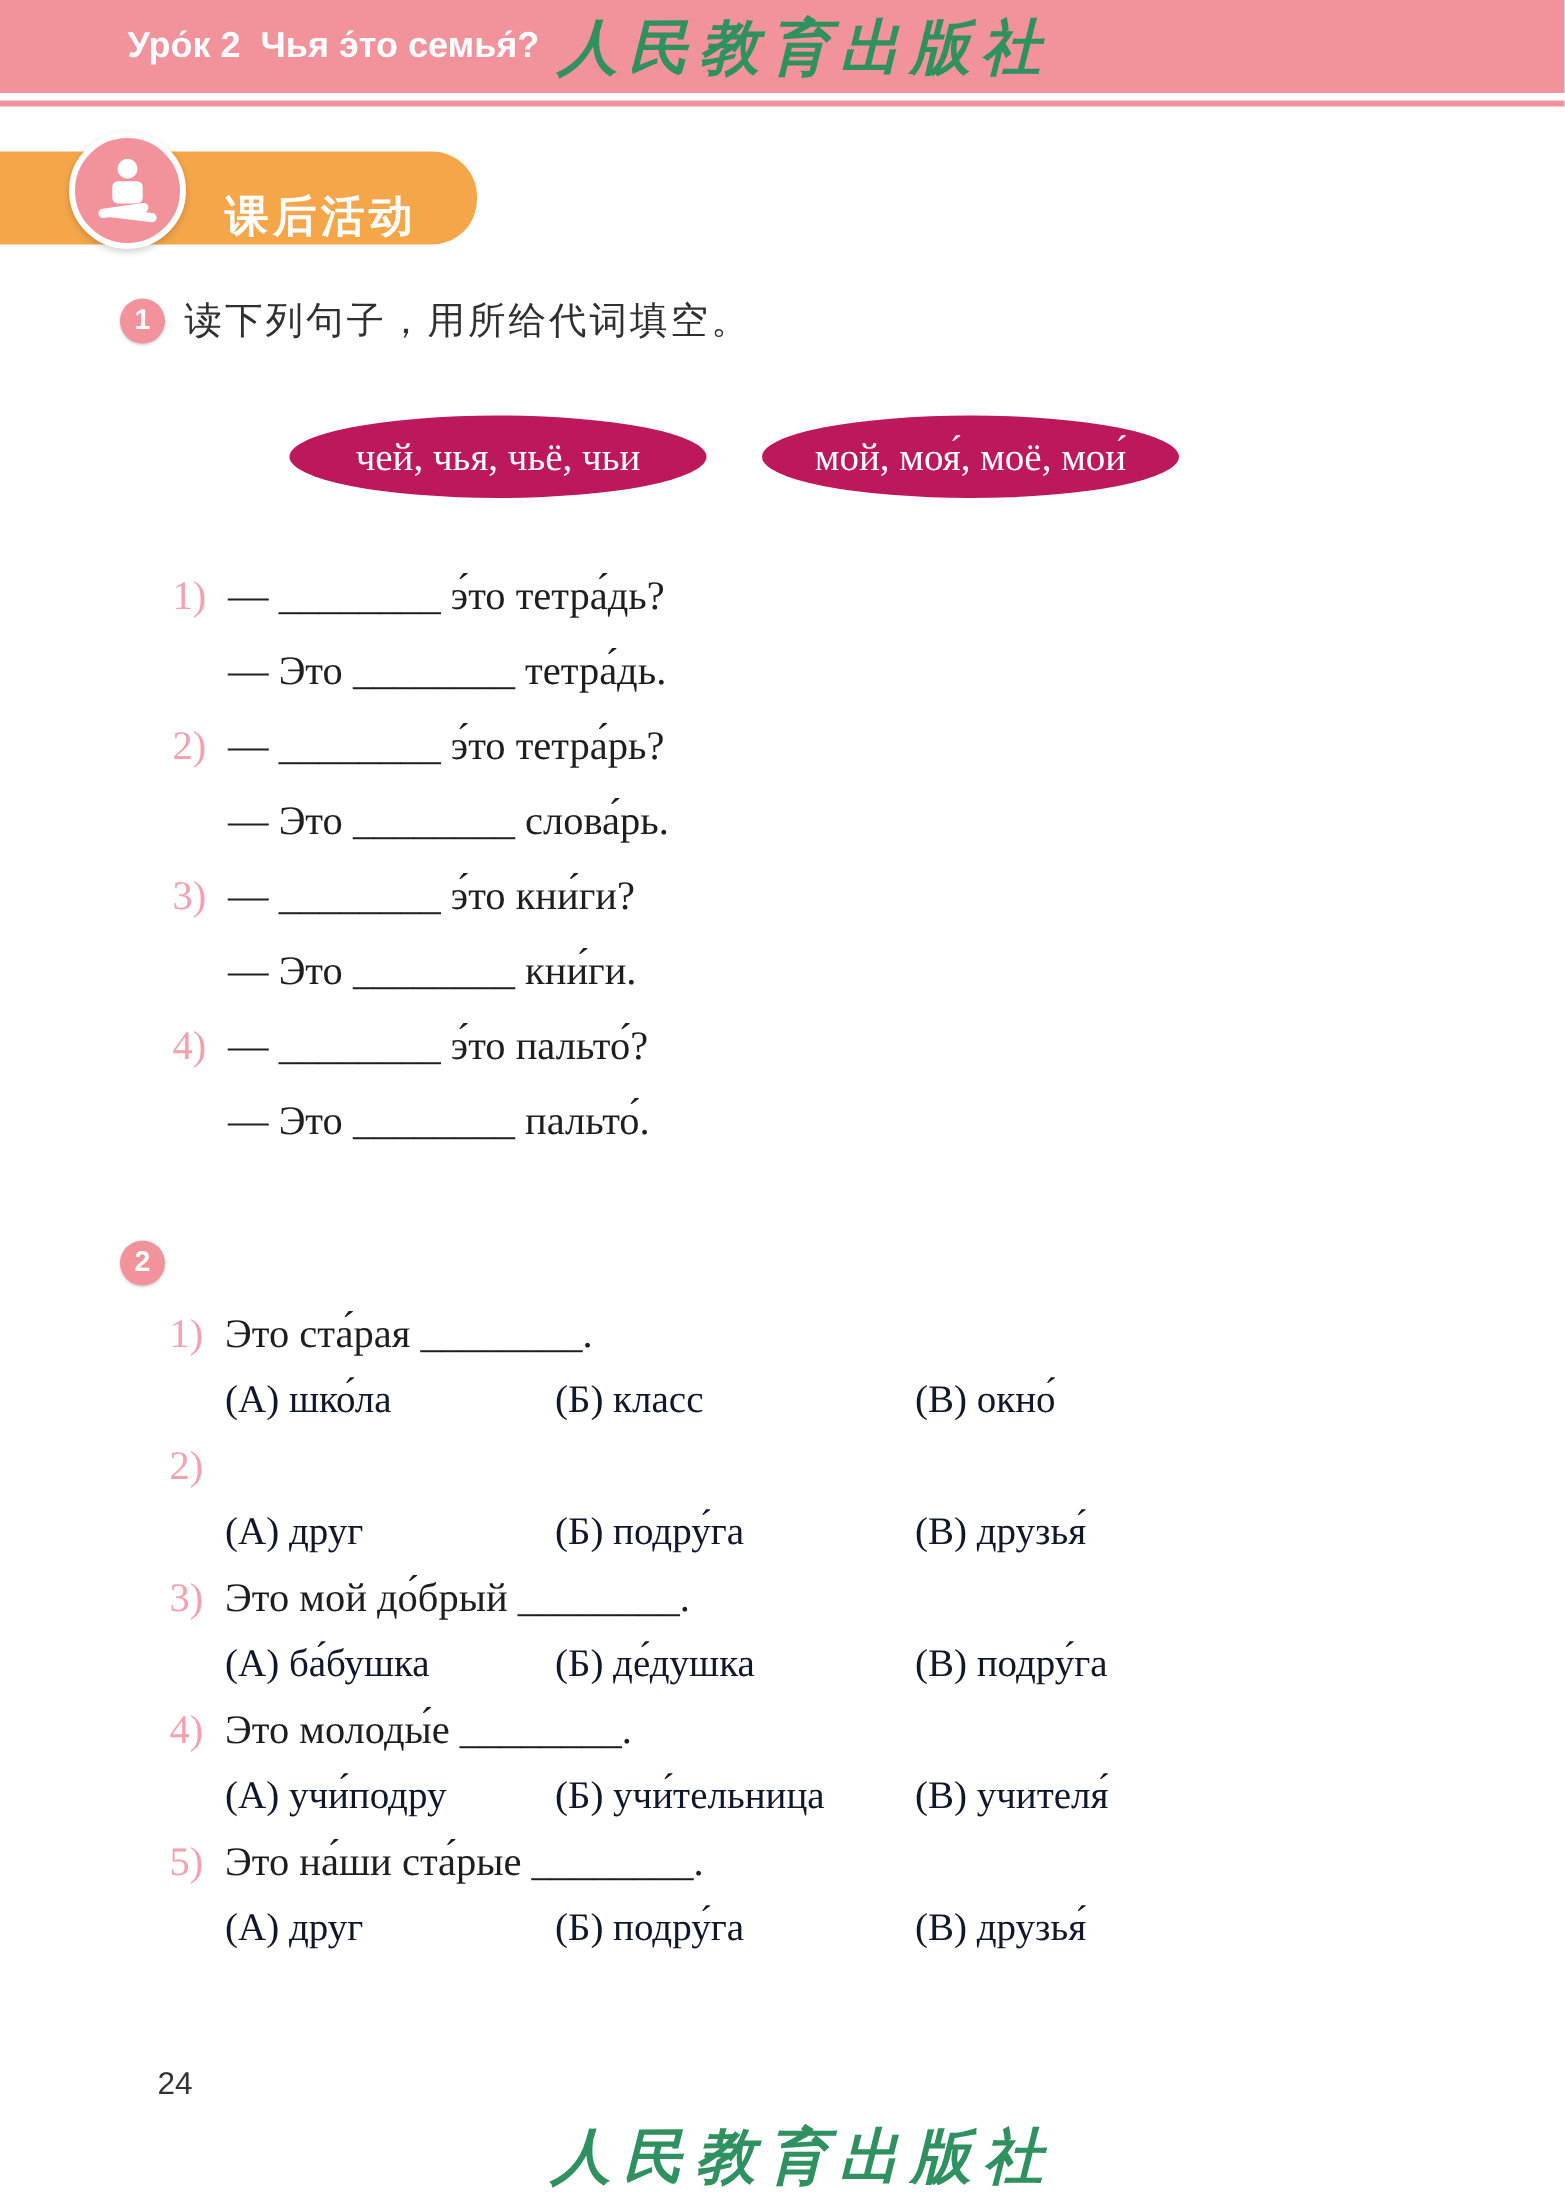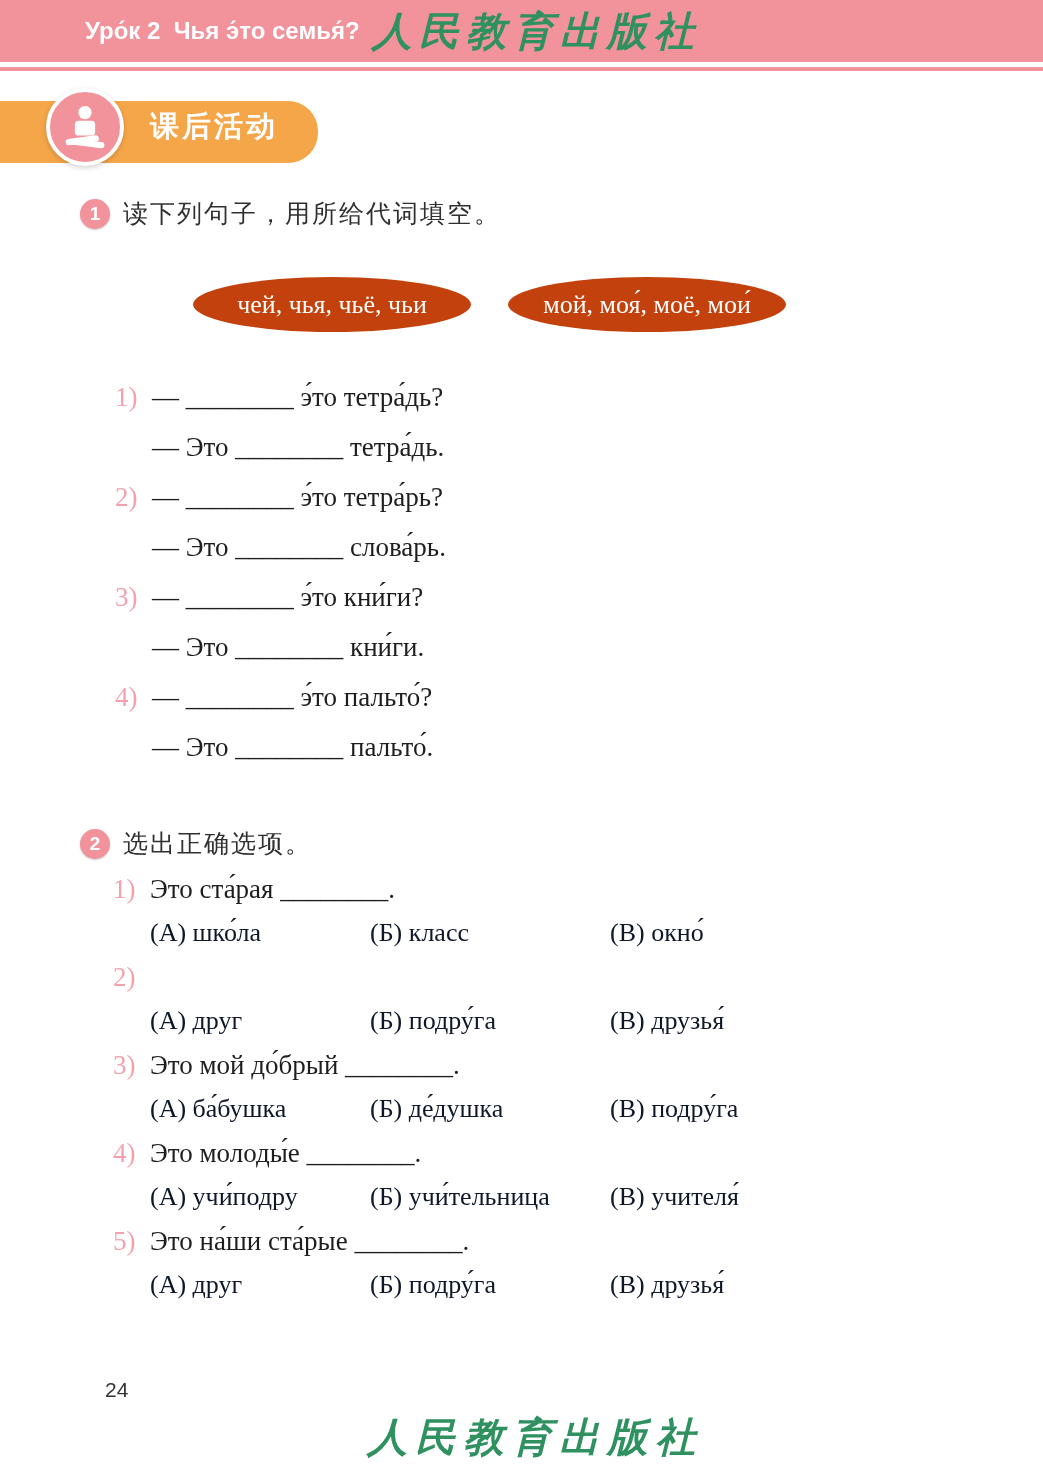--- a/index.html
+++ b/index.html
@@ -11,39 +11,39 @@
   .lesson-title{position:absolute;left:85px;top:17px;color:#ffffff;
         font-family:"Liberation Sans", sans-serif;font-weight:bold;font-size:24px;white-space:pre;}
   .header-logo{position:absolute;left:372px;top:4px;color:#2f9160;font-size:40px;
         font-style:italic;font-weight:bold;letter-spacing:7px;white-space:pre;}
   .header-line{position:absolute;top:67px;left:0;width:100%;height:4px;background:#f2929b;}
 
   
   .badge-wrap{position:absolute;top:88px;left:0;width:420px;height:82px;}
   .badge-bar{position:absolute;top:13px;left:0;width:318px;height:62px;background:#f5a648;
         border-radius:0 30px 30px 0;}
-  .badge-label{position:absolute;left:150px;top:8px;height:62px;display:flex;align-items:center;
+  .badge-label{position:absolute;left:150px;top:26px;height:62px;display:flex;align-items:center;
         color:#ffffff;font-family:"Liberation Sans", sans-serif;font-weight:bold;
         font-size:29px;letter-spacing:3px;}
   .badge-circle{position:absolute;left:46px;top:0;width:78px;height:78px;box-sizing:border-box;
         border-radius:50%;background:#f2929b;border:4px solid #ffffff;
         box-shadow:0 2px 5px rgba(0,0,0,.18);display:flex;align-items:center;justify-content:center;}
 
   
   .ex-head{position:absolute;left:80px;display:flex;align-items:center;gap:13px;}
   .ex-head-1{top:197px;}
   .ex-head-2{top:827px;}
   .num-circle{width:30px;height:30px;border-radius:50%;background:#f2929b;color:#fff;
         font-family:"Liberation Sans", sans-serif;font-weight:bold;font-size:19px;
         display:inline-flex;align-items:center;justify-content:center;flex:0 0 auto;
         box-shadow:0 1px 2px rgba(0,0,0,.2);}
   .ex-instruction{font-size:25px;color:#303030;letter-spacing:2px;}
 
   .bubbles{position:absolute;top:277px;left:193px;display:flex;gap:37px;}
-  .bubble{width:278px;height:55px;border-radius:50%;background:#c2410c;color:#ffffff;
+  .bubble{width:278px;height:55px;border-radius:50%;background:#be185d;color:#ffffff;
         display:flex;align-items:center;justify-content:center;font-size:26px;}
 
   #ex1-list{position:absolute;top:374px;left:115px;}
   #ex1-list .ex-line{height:50px;display:flex;align-items:baseline;padding-top:8px;box-sizing:border-box;}
   .inum{width:37px;flex:0 0 auto;font-size:27px;color:#f3a2ad;}
   .itext{font-size:27px;color:#1e1e1e;}
 
   #ex2-list{position:absolute;top:868px;left:113px;width:880px;}
   #ex2-list .ex-line{height:44px;display:flex;align-items:baseline;padding-top:6px;box-sizing:border-box;}
   .opts-row{height:44px;display:grid;grid-template-columns:220px 240px 1fr;margin-left:37px;
@@ -122,21 +122,20 @@
         <span class="itext">— ________ э́то пальто́?</span>
       </div>
       <div class="ex-line">
         <span class="inum"></span>
         <span class="itext">— Это ________ пальто́.</span>
       </div>
     </div>
 
   <div class="ex-head ex-head-2">
     <span class="num-circle">2</span>
-    <span class="ex-instruction">选出正确选项。</span>
   </div>
 
   <div id="ex2-list">
       <div class="ex-line">
         <span class="inum">1)</span>
         <span class="itext">Это ста́рая ________.</span>
       </div>
       <div class="opts-row">
         <span class="opt">(А) шко́ла</span>
         <span class="opt">(Б) класс</span>

